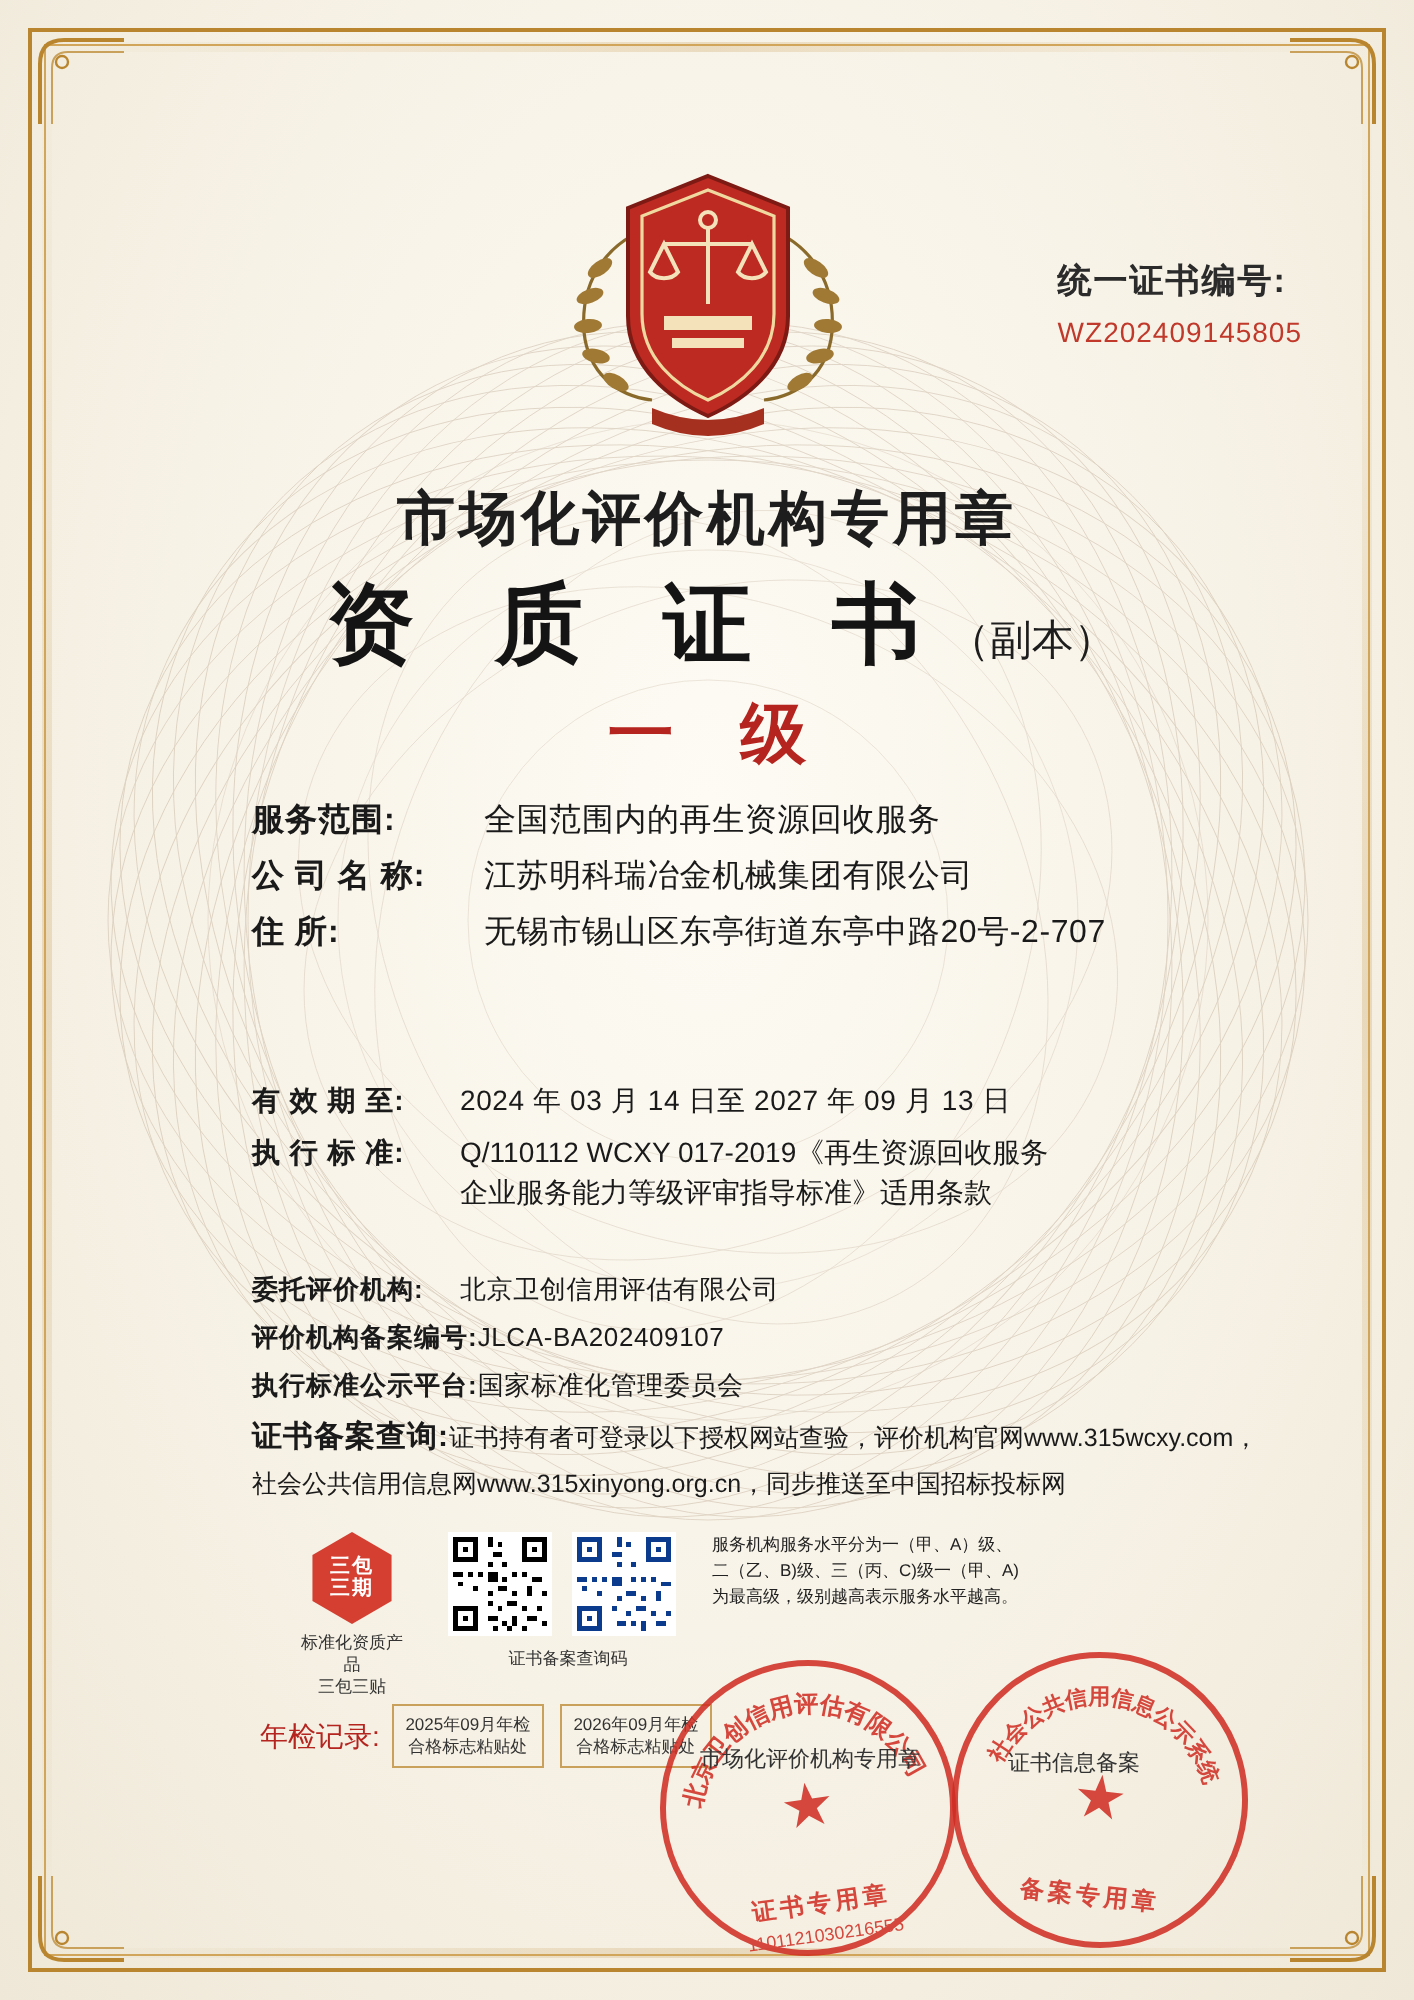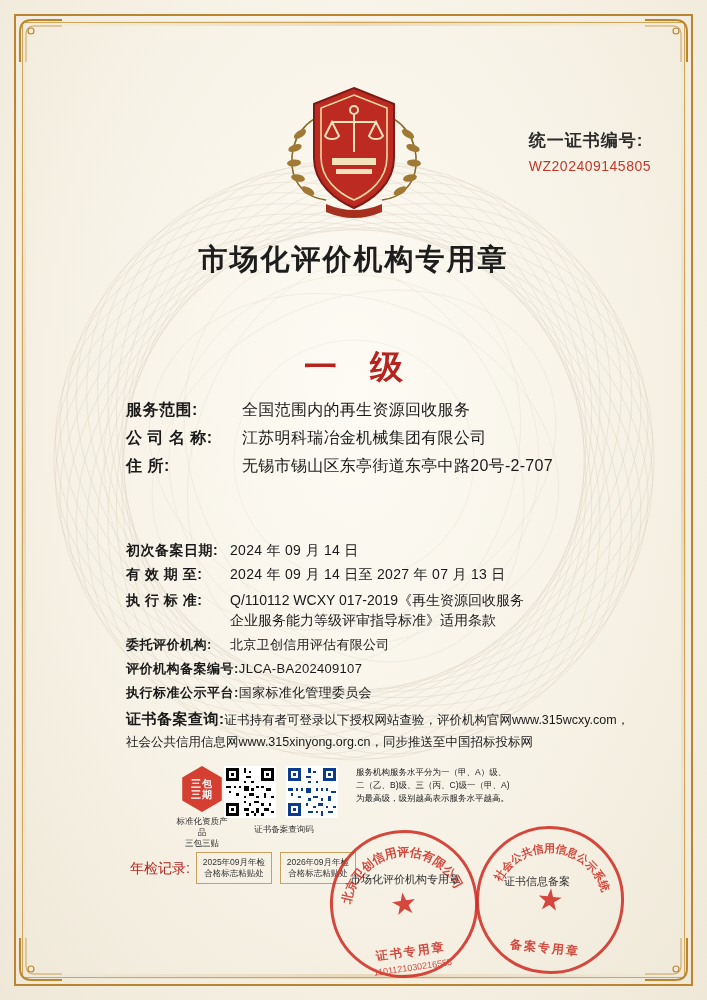--- a/index.html
+++ b/index.html
@@ -95,21 +95,21 @@
   .fields3 .v{font-size:13px;}
   .fields3 .row{margin-bottom:6px;}
   .note{
     position:absolute;left:126px;right:40px;top:707px;font-size:12.5px;
     line-height:1.65;color:#1a1a1a;
   }
   .note .k{font-weight:700;}
 
   
   .badge3{
-    position:absolute;left:148px;top:766px;width:56px;text-align:center;margin-left:26px;
+    position:absolute;left:148px;top:766px;width:56px;text-align:center;
   }
   .badge3 .hex{
     width:46px;height:46px;margin:0 auto;
     background:#d43f32;color:#fff;font-size:10px;line-height:1.15;
     display:flex;align-items:center;justify-content:center;flex-direction:column;
     clip-path:polygon(50% 0,93% 25%,93% 75%,50% 100%,7% 75%,7% 25%);
     font-weight:700;letter-spacing:1px;
   }
   .badge3 .cap{font-size:8.5px;color:#333;margin-top:4px;line-height:1.3;}
 
@@ -268,45 +268,44 @@
       </g>
     </svg>
   </div>
 
   <div class="certno">
     <div class="lbl">统一证书编号:</div>
     <div class="val">WZ202409145805</div>
   </div>
 
   <div class="t1">市场化评价机构专用章</div>
+  <div class="t2">
+    <span>资 质 证 书</span><span class="sub">（副本）</span>
+  </div>
   <div class="t3">一 级</div>
 
   <div class="fields group1">
     <div class="row">
       <div class="k">服务范围:</div>
       <div class="v">全国范围内的再生资源回收服务</div>
     </div>
     <div class="row">
       <div class="k">公 司 名 称:</div>
       <div class="v">江苏明科瑞冶金机械集团有限公司</div>
     </div>
     <div class="row">
       <div class="k">住        所:</div>
       <div class="v">无锡市锡山区东亭街道东亭中路20号-2-707</div>
     </div>
   </div>
 
   <div class="fields2">
     <div class="row">
-      <div class="k">初次备案日期:</div>
-      <div class="v">2024 年 09 月 14 日</div>
-    </div>
-    <div class="row">
       <div class="k">有 效 期 至:</div>
-      <div class="v">2024 年 09 月 14 日至 2027 年 07 月 13 日</div>
+      <div class="v">2024 年 03 月 14 日至 2027 年 09 月 13 日</div>
     </div>
     <div class="row">
       <div class="k">执 行 标 准:</div>
       <div class="v2line">
         <div>Q/110112 WCXY 017-2019《再生资源回收服务</div>
         <div>企业服务能力等级评审指导标准》适用条款</div>
       </div>
     </div>
   </div>
 

